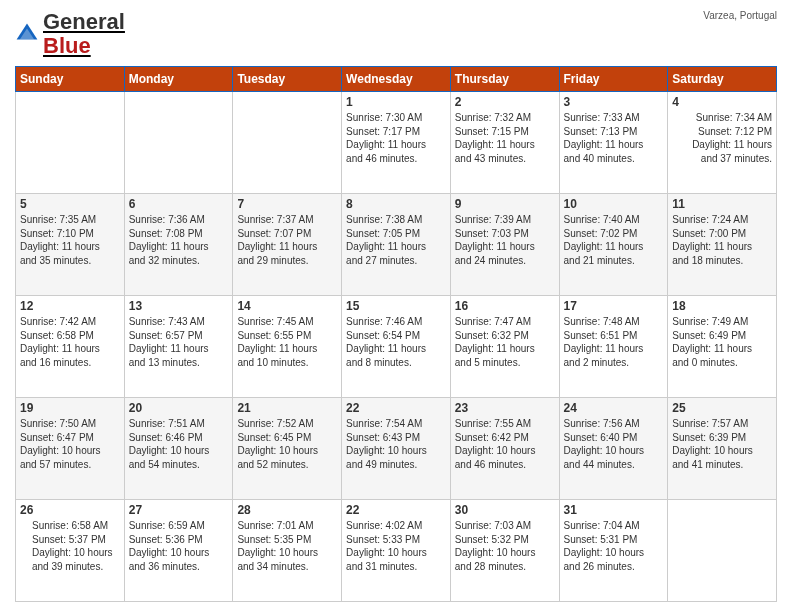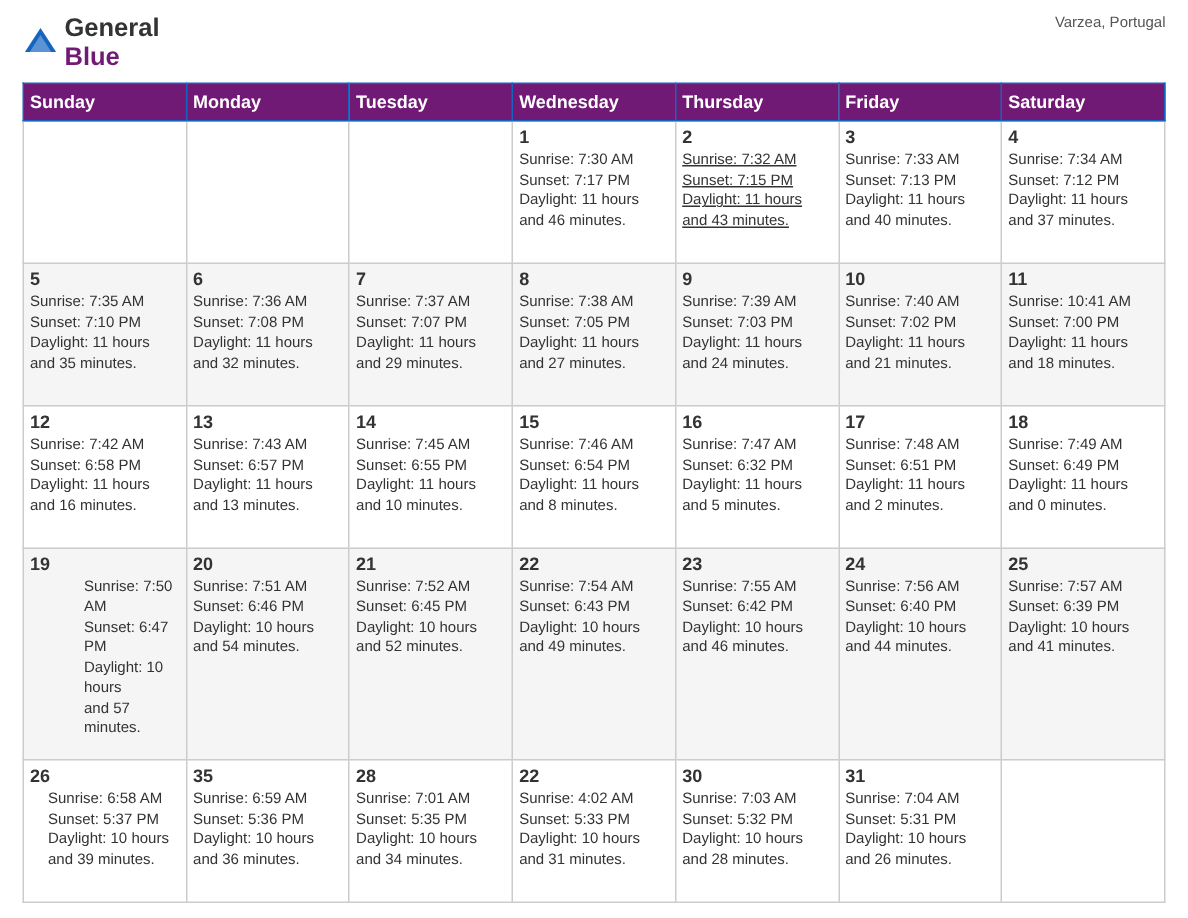--- a/index.html
+++ b/index.html
@@ -22,26 +22,27 @@
       justify-content: space-between;
       align-items: flex-start;
       margin-bottom: 8px;
     }
     .logo {
       display: flex;
       align-items: center;
       gap: 4px;
     }
     .logo-text {
-      font-size: 17px;
+      font-size: 22px;
       font-weight: bold;
       line-height: 1.1;
+      text-decoration: underline;
     }
     .logo-general { color: #333; }
-    .logo-blue { color: #701a75; }
+    .logo-blue { color: #b91c1c; }
     .logo-icon {
       width: 24px;
       height: 24px;
     }
     .title-block {
       text-align: right;
     }
     .month-title {
       font-size: 32px;
       font-weight: 300;
@@ -51,21 +52,21 @@
     .location {
       font-size: 10px;
       color: #555;
     }
     .calendar {
       width: 100%;
       border-collapse: collapse;
       flex: 1;
     }
     .calendar th {
-      background: #701a75;
+      background: #c2410c;
       color: #fff;
       font-size: 12px;
       font-weight: bold;
       padding: 5px 4px;
       text-align: left;
       border: 1px solid #1565c0;
     }
     .calendar td {
       border: 1px solid #ccc;
       vertical-align: top;
@@ -133,35 +134,35 @@
           <td class="empty-cell"></td>
           <td>
             <span class="day-num">1</span>
             <div class="day-info" style="white-space: pre-line;">Sunrise: 7:30 AM
 Sunset: 7:17 PM
 Daylight: 11 hours
 and 46 minutes.</div>
           </td>
           <td>
             <span class="day-num">2</span>
-            <div class="day-info" style="white-space: pre-line; text-decoration: underline;">Sunrise: 7:32 AM
+            <div class="day-info" style="white-space: pre-line;">Sunrise: 7:32 AM
 Sunset: 7:15 PM
 Daylight: 11 hours
 and 43 minutes.</div>
           </td>
           <td>
             <span class="day-num">3</span>
             <div class="day-info" style="white-space: pre-line;">Sunrise: 7:33 AM
 Sunset: 7:13 PM
 Daylight: 11 hours
 and 40 minutes.</div>
           </td>
           <td>
             <span class="day-num">4</span>
-            <div class="day-info" style="white-space: pre-line;">Sunrise: 7:34 AM
+            <div class="day-info" style="white-space: pre-line; text-align: right;">Sunrise: 7:34 AM
 Sunset: 7:12 PM
 Daylight: 11 hours
 and 37 minutes.</div>
           </td>
         </tr>
         <tr>
           <td>
             <span class="day-num">5</span>
             <div class="day-info" style="white-space: pre-line;">Sunrise: 7:35 AM
 Sunset: 7:10 PM
@@ -198,21 +199,21 @@
           </td>
           <td>
             <span class="day-num">10</span>
             <div class="day-info" style="white-space: pre-line;">Sunrise: 7:40 AM
 Sunset: 7:02 PM
 Daylight: 11 hours
 and 21 minutes.</div>
           </td>
           <td>
             <span class="day-num">11</span>
-            <div class="day-info" style="white-space: pre-line;">Sunrise: 10:41 AM
+            <div class="day-info" style="white-space: pre-line;">Sunrise: 7:24 AM
 Sunset: 7:00 PM
 Daylight: 11 hours
 and 18 minutes.</div>
           </td>
         </tr>
         <tr>
           <td>
             <span class="day-num">12</span>
             <div class="day-info" style="white-space: pre-line;">Sunrise: 7:42 AM
 Sunset: 6:58 PM
@@ -258,21 +259,21 @@
             <span class="day-num">18</span>
             <div class="day-info" style="white-space: pre-line;">Sunrise: 7:49 AM
 Sunset: 6:49 PM
 Daylight: 11 hours
 and 0 minutes.</div>
           </td>
         </tr>
         <tr>
           <td>
             <span class="day-num">19</span>
-            <div class="day-info" style="white-space: pre-line; margin-left: 36px;">Sunrise: 7:50 AM
+            <div class="day-info" style="white-space: pre-line;">Sunrise: 7:50 AM
 Sunset: 6:47 PM
 Daylight: 10 hours
 and 57 minutes.</div>
           </td>
           <td>
             <span class="day-num">20</span>
             <div class="day-info" style="white-space: pre-line;">Sunrise: 7:51 AM
 Sunset: 6:46 PM
 Daylight: 10 hours
 and 54 minutes.</div>
@@ -315,21 +316,21 @@
         </tr>
         <tr>
           <td>
             <span class="day-num">26</span>
             <div class="day-info" style="white-space: pre-line; margin-left: 12px;">Sunrise: 6:58 AM
 Sunset: 5:37 PM
 Daylight: 10 hours
 and 39 minutes.</div>
           </td>
           <td>
-            <span class="day-num">35</span>
+            <span class="day-num">27</span>
             <div class="day-info" style="white-space: pre-line;">Sunrise: 6:59 AM
 Sunset: 5:36 PM
 Daylight: 10 hours
 and 36 minutes.</div>
           </td>
           <td>
             <span class="day-num">28</span>
             <div class="day-info" style="white-space: pre-line;">Sunrise: 7:01 AM
 Sunset: 5:35 PM
 Daylight: 10 hours

